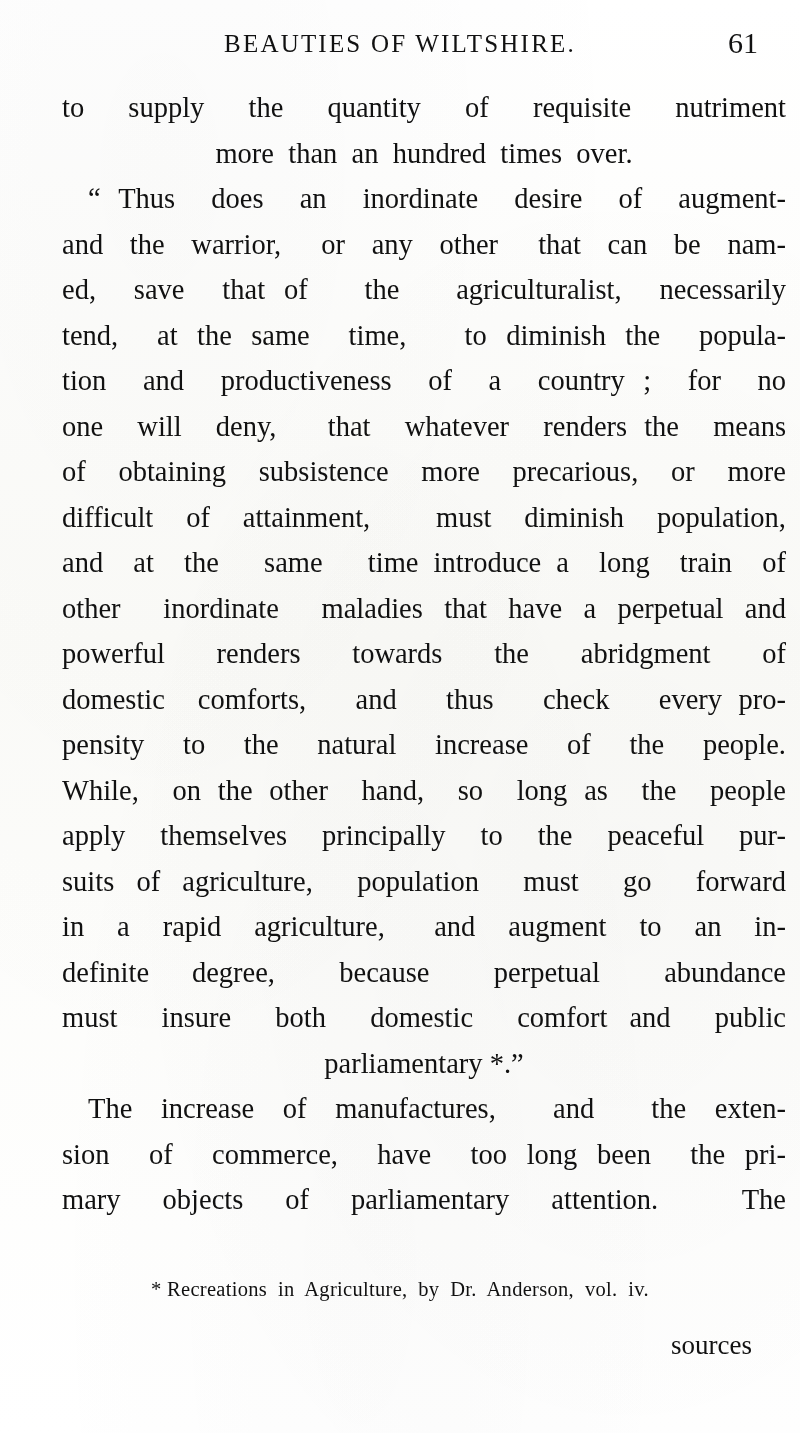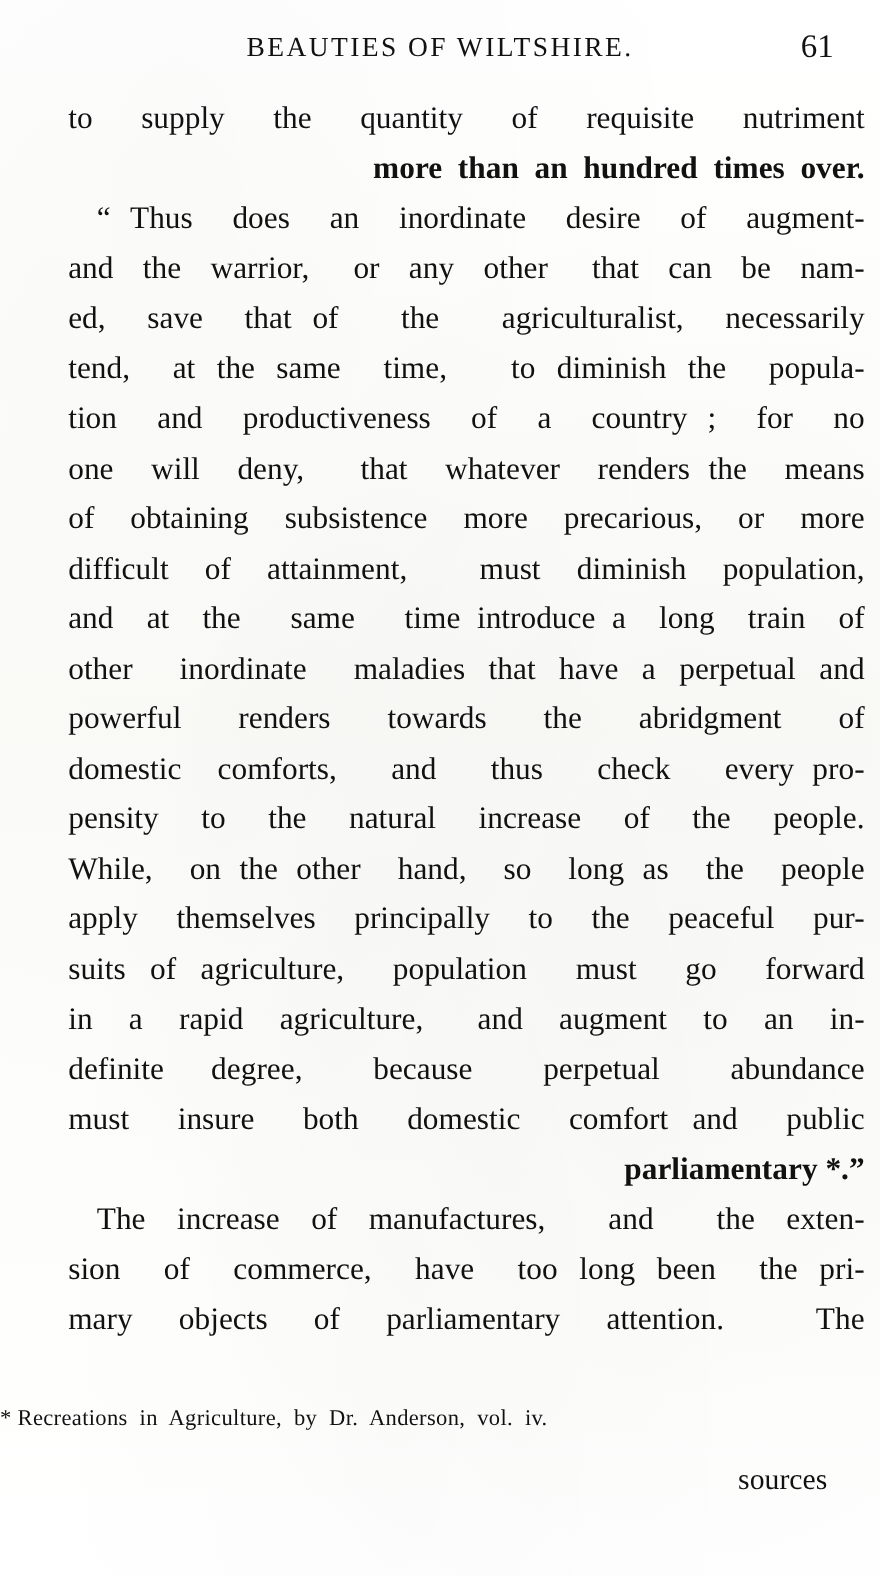--- a/index.html
+++ b/index.html
@@ -80,33 +80,32 @@
     white-space: pre;
     text-align: justify;
     font-family: "Liberation Serif", serif;
   }
   
   .line.j {
     text-align: justify;
     text-align-last: justify;
   }
   .line.l {
-    text-align: right;
-    font-weight: bold;
+    text-align: center;
   }
   .indent {
     padding-left: 26px;
   }
 
   .footnote {
     position: absolute;
     left: 0;
     top: 1278px;
     width: 800px;
-    text-align: left;
+    text-align: center;
     font-size: 20.5px;
     font-family: "Liberation Serif", serif;
     letter-spacing: 0.3px;
     white-space: pre;
   }
 
   .catchword {
     position: absolute;
     right: 48px;
     top: 1330px;

